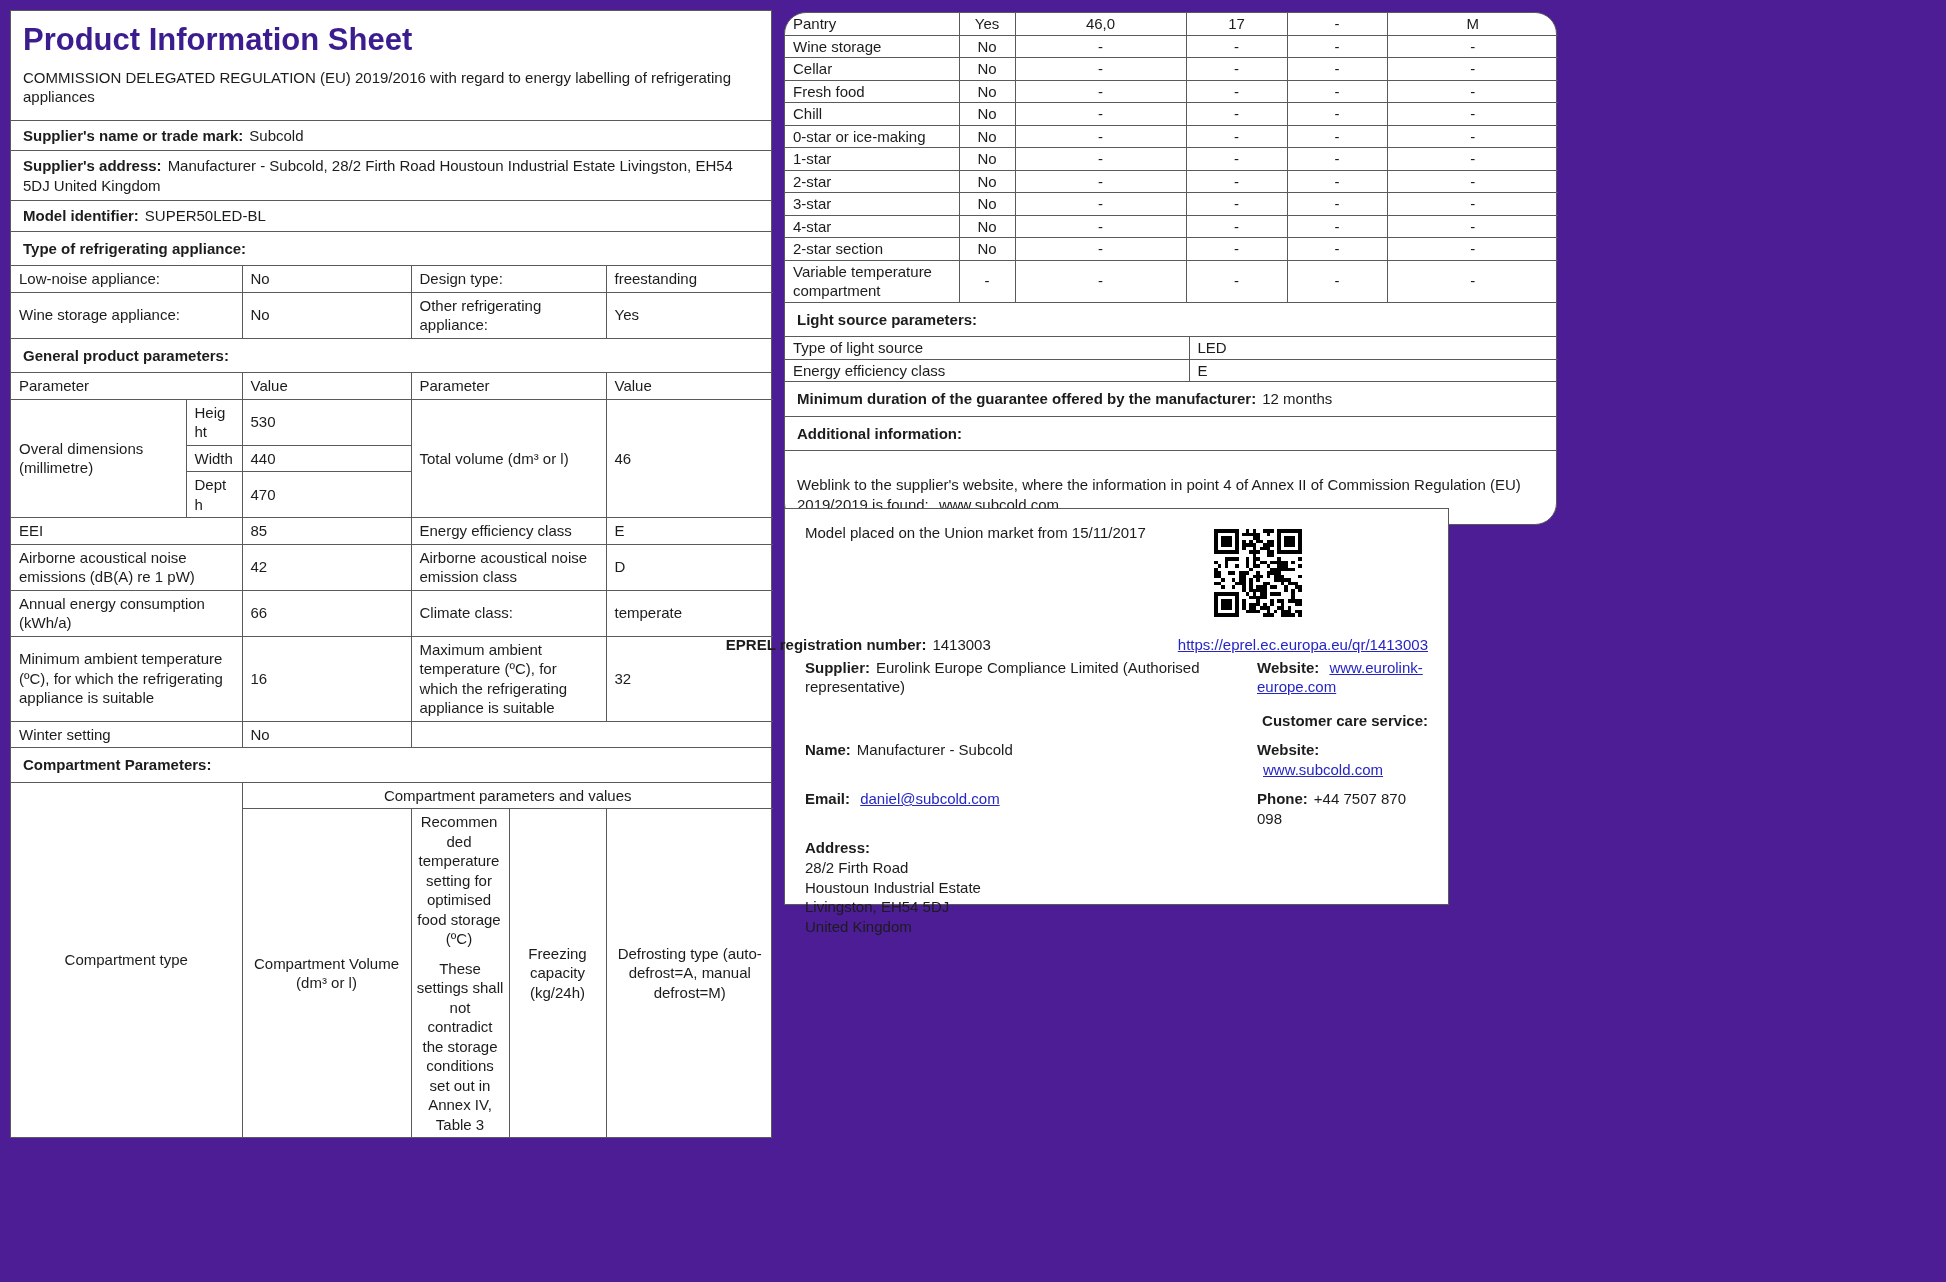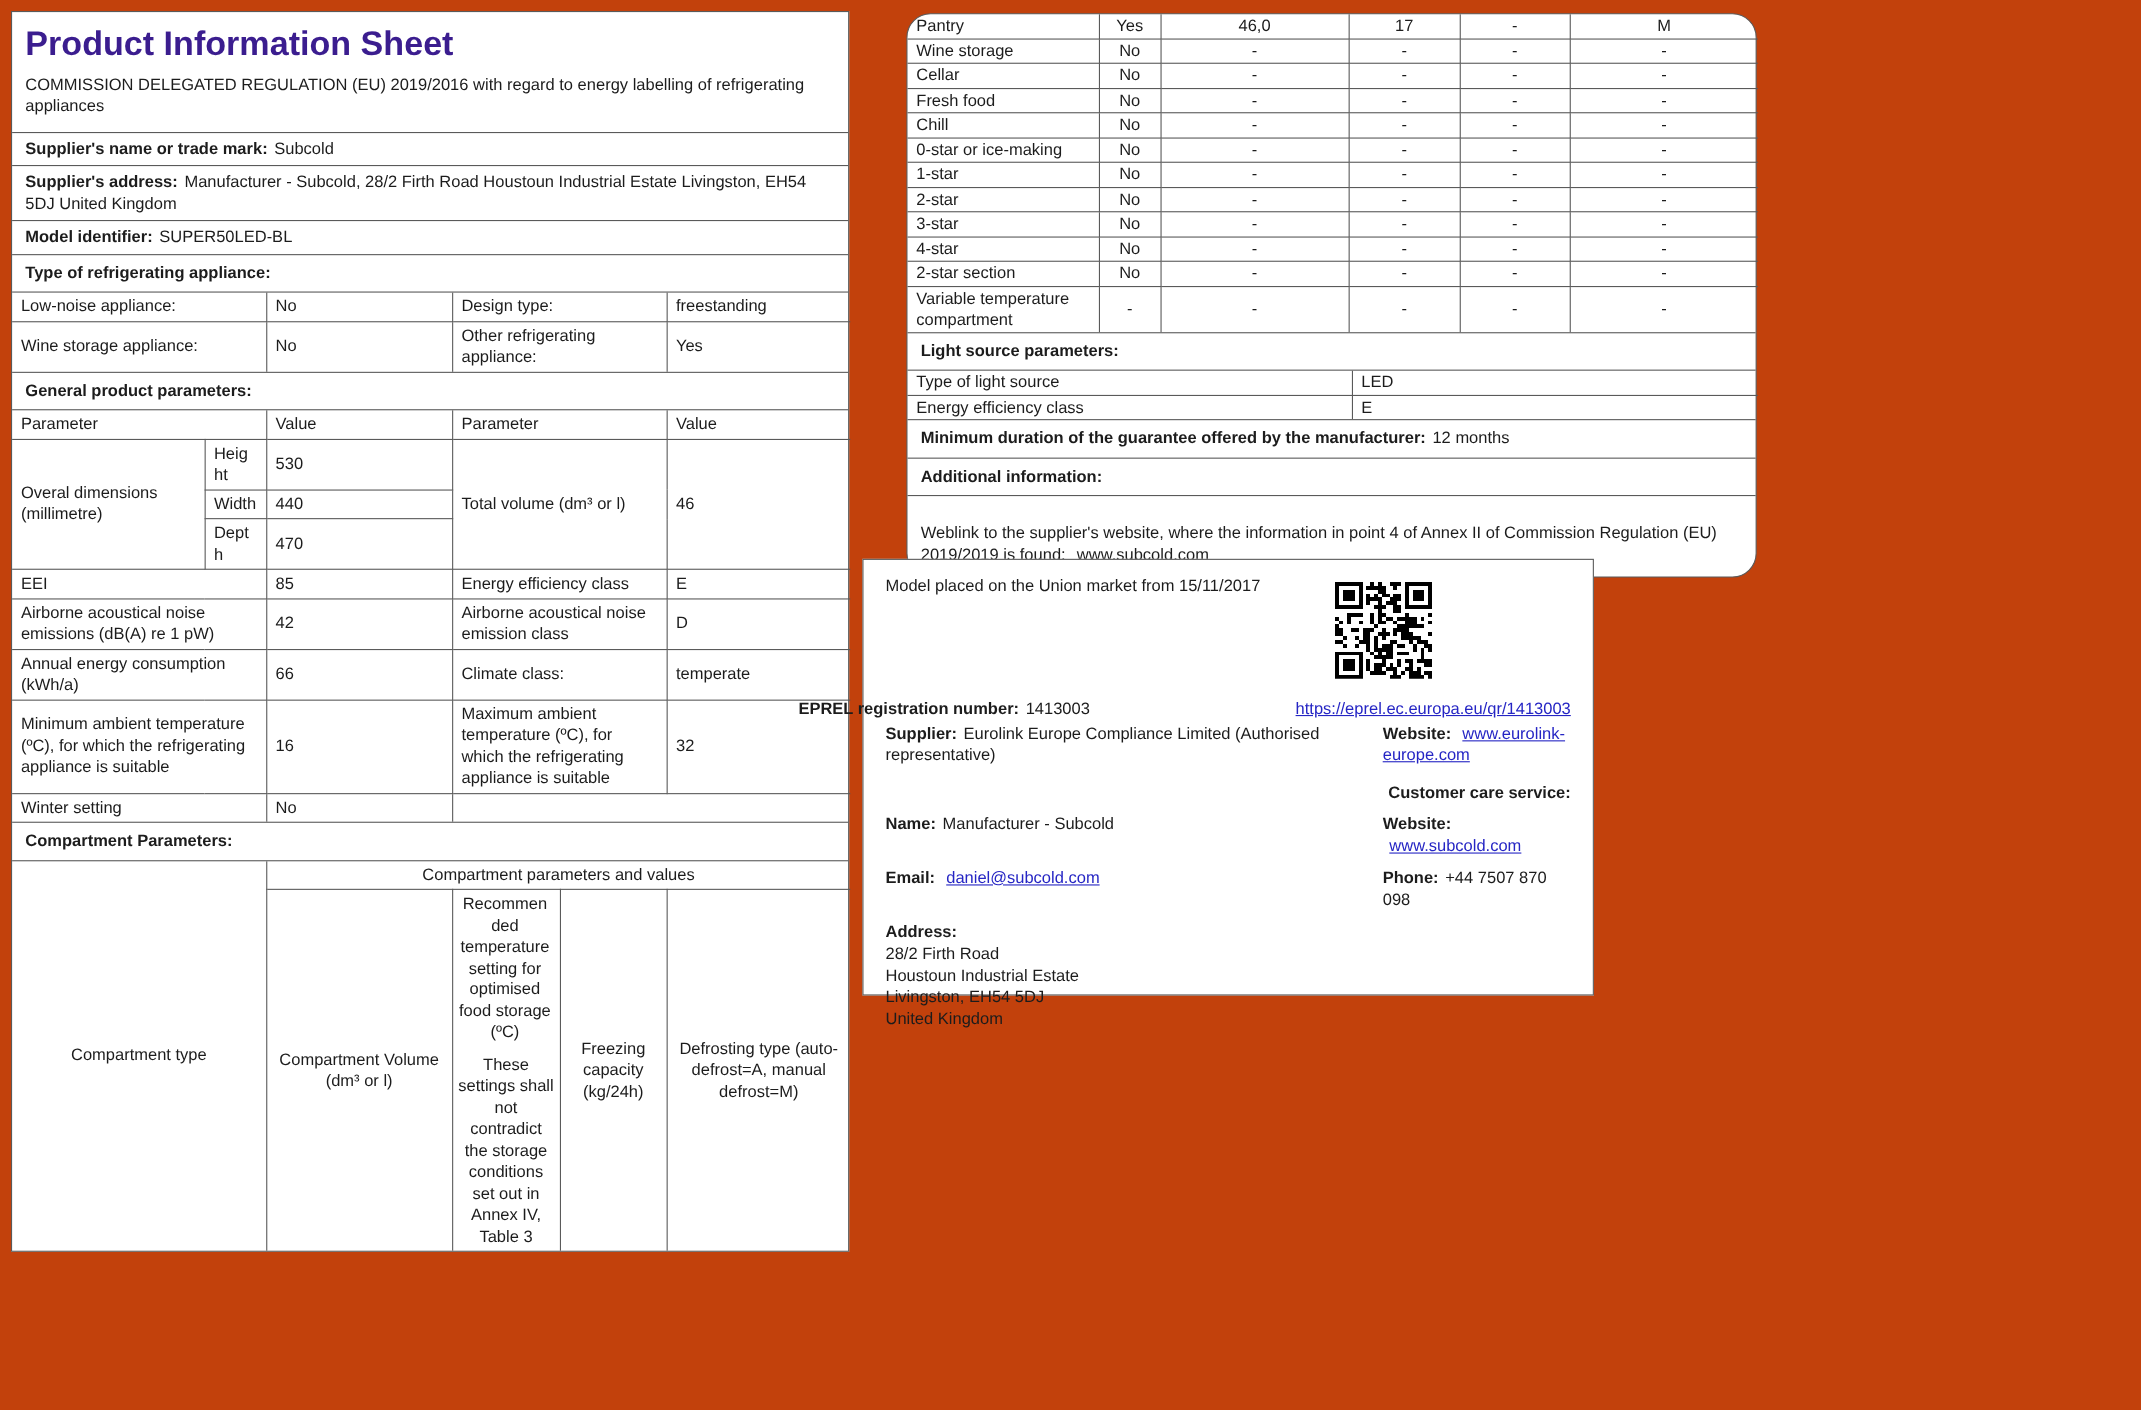--- a/index.html
+++ b/index.html
@@ -4,24 +4,24 @@
 <style>
   :root{
     --border:#5a5a5a;
     --text:#1c1c1c;
     --title:#3b1d8f;
     --link:#2525c4;
   }
   *{box-sizing:border-box;}
   html,body{margin:0;padding:0;background:#fff;}
   body{font-family:"Liberation Sans","DejaVu Sans",sans-serif;color:var(--text);}
-  #page{position:relative;width:1946px;height:1282px;background:#c2410c;overflow:hidden;}
+  #page{position:relative;width:1946px;height:1282px;background:#4c1d95;overflow:hidden;}
   .box{position:absolute;background:#fff;border:1px solid var(--border);}
   #left-box{left:10px;top:10px;width:762px;}
-  #right-top-box{left:824px;top:12px;width:773px;border-radius:22px;}
+  #right-top-box{left:784px;top:12px;width:773px;border-radius:22px;}
   #right-bottom-box{left:784px;top:508px;width:665px;height:397px;padding:15px 20px 0 20px;}
   .sec{border-top:1px solid var(--border);padding:5px 12px;font-size:15px;line-height:1.3;}
   .sec:first-child{border-top:none;}
   .sec.tbl{padding:0;}
   h1{margin:6px 0 10px 0;font-size:31px;line-height:1.15;color:var(--title);font-weight:bold;}
   .subtitle{margin:0 0 8px 0;font-size:15px;max-width:720px;}
   .lbl{font-weight:bold;}
   .val{margin-left:6px;}
   .head{font-weight:bold;padding-top:7px;padding-bottom:7px;}
   table{border-collapse:collapse;width:100%;table-layout:fixed;}

